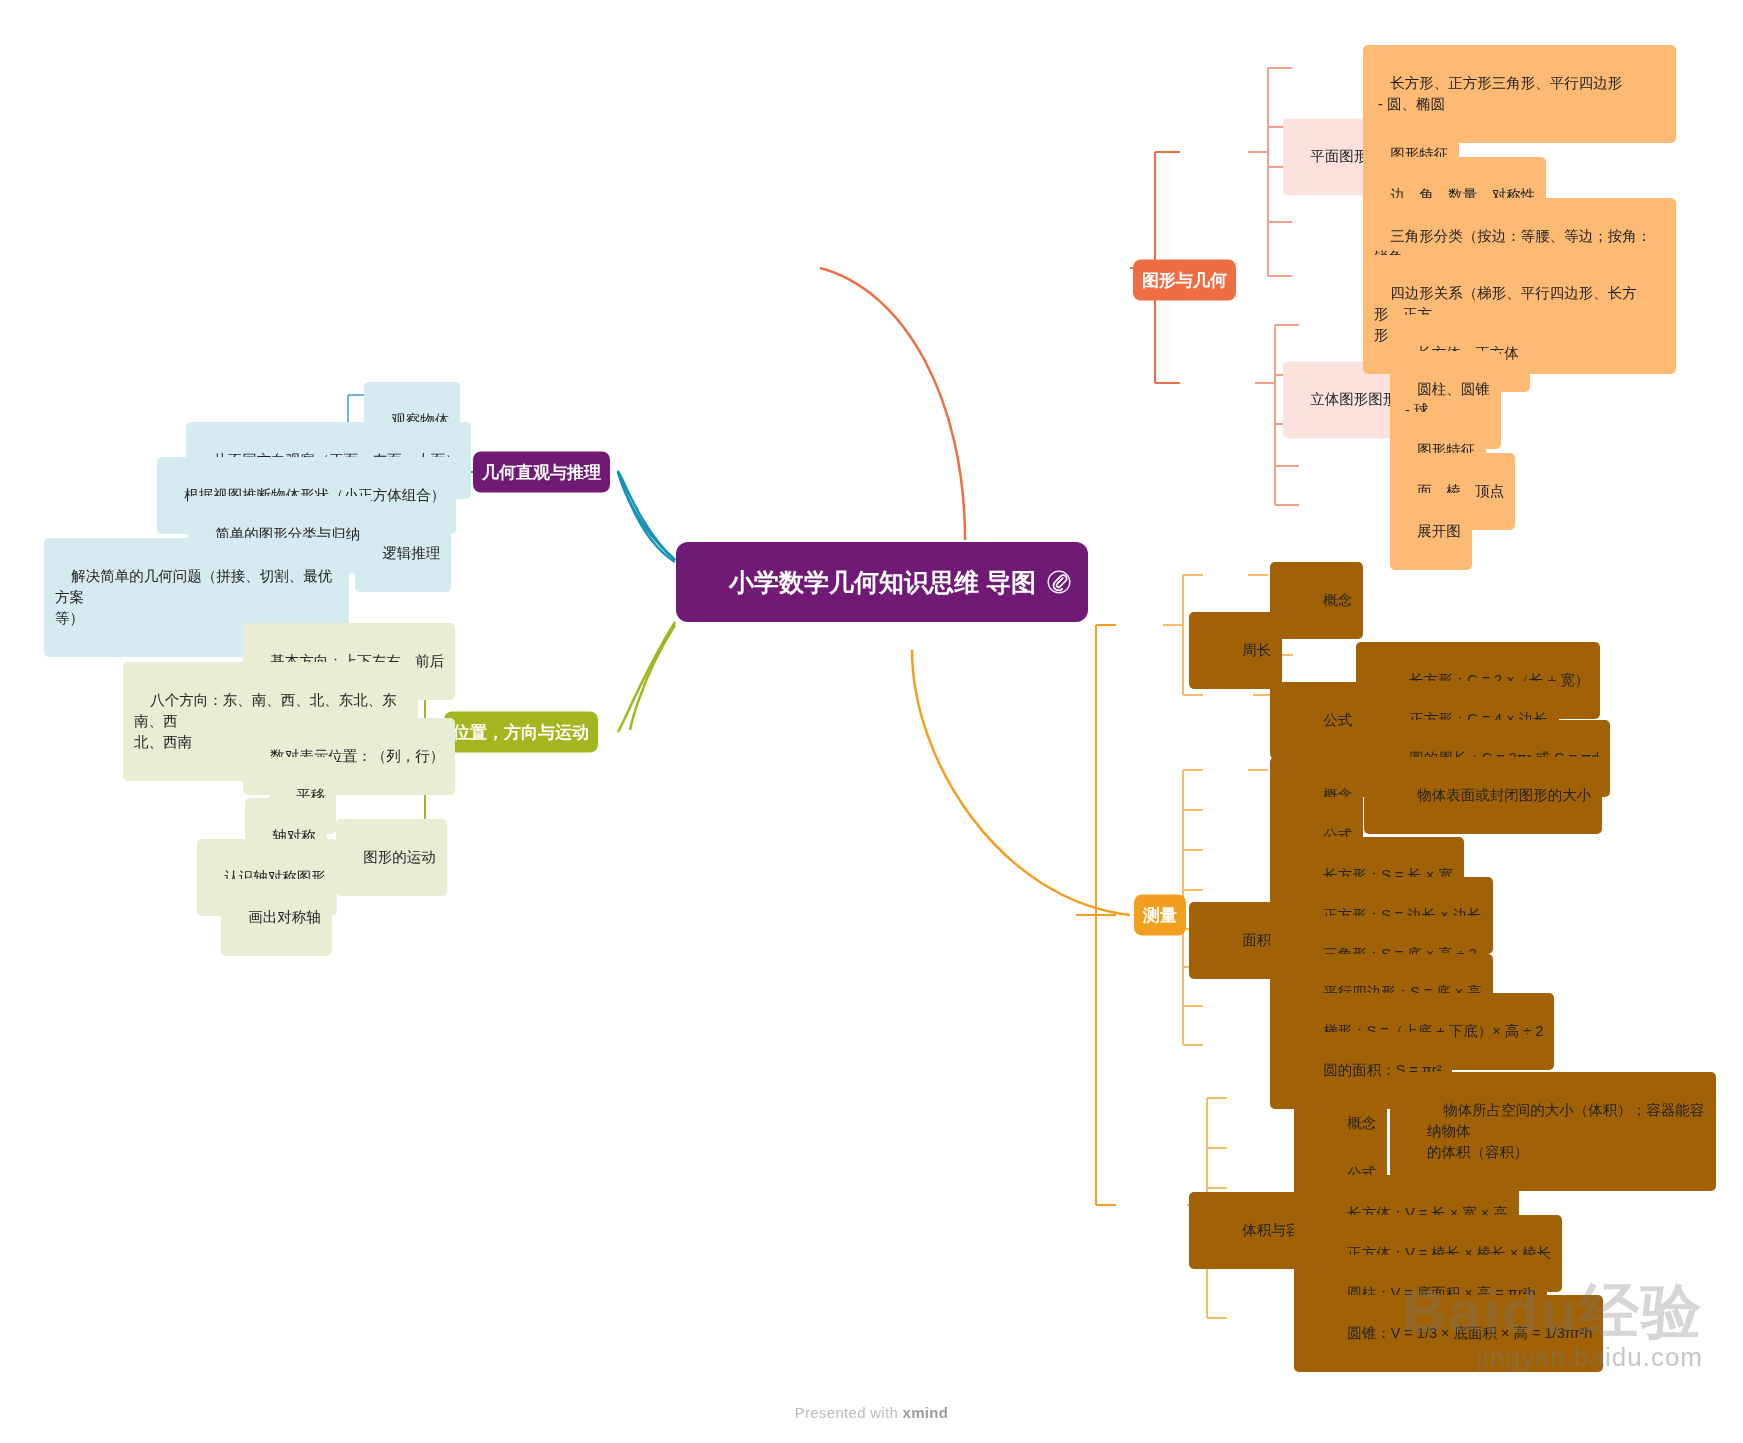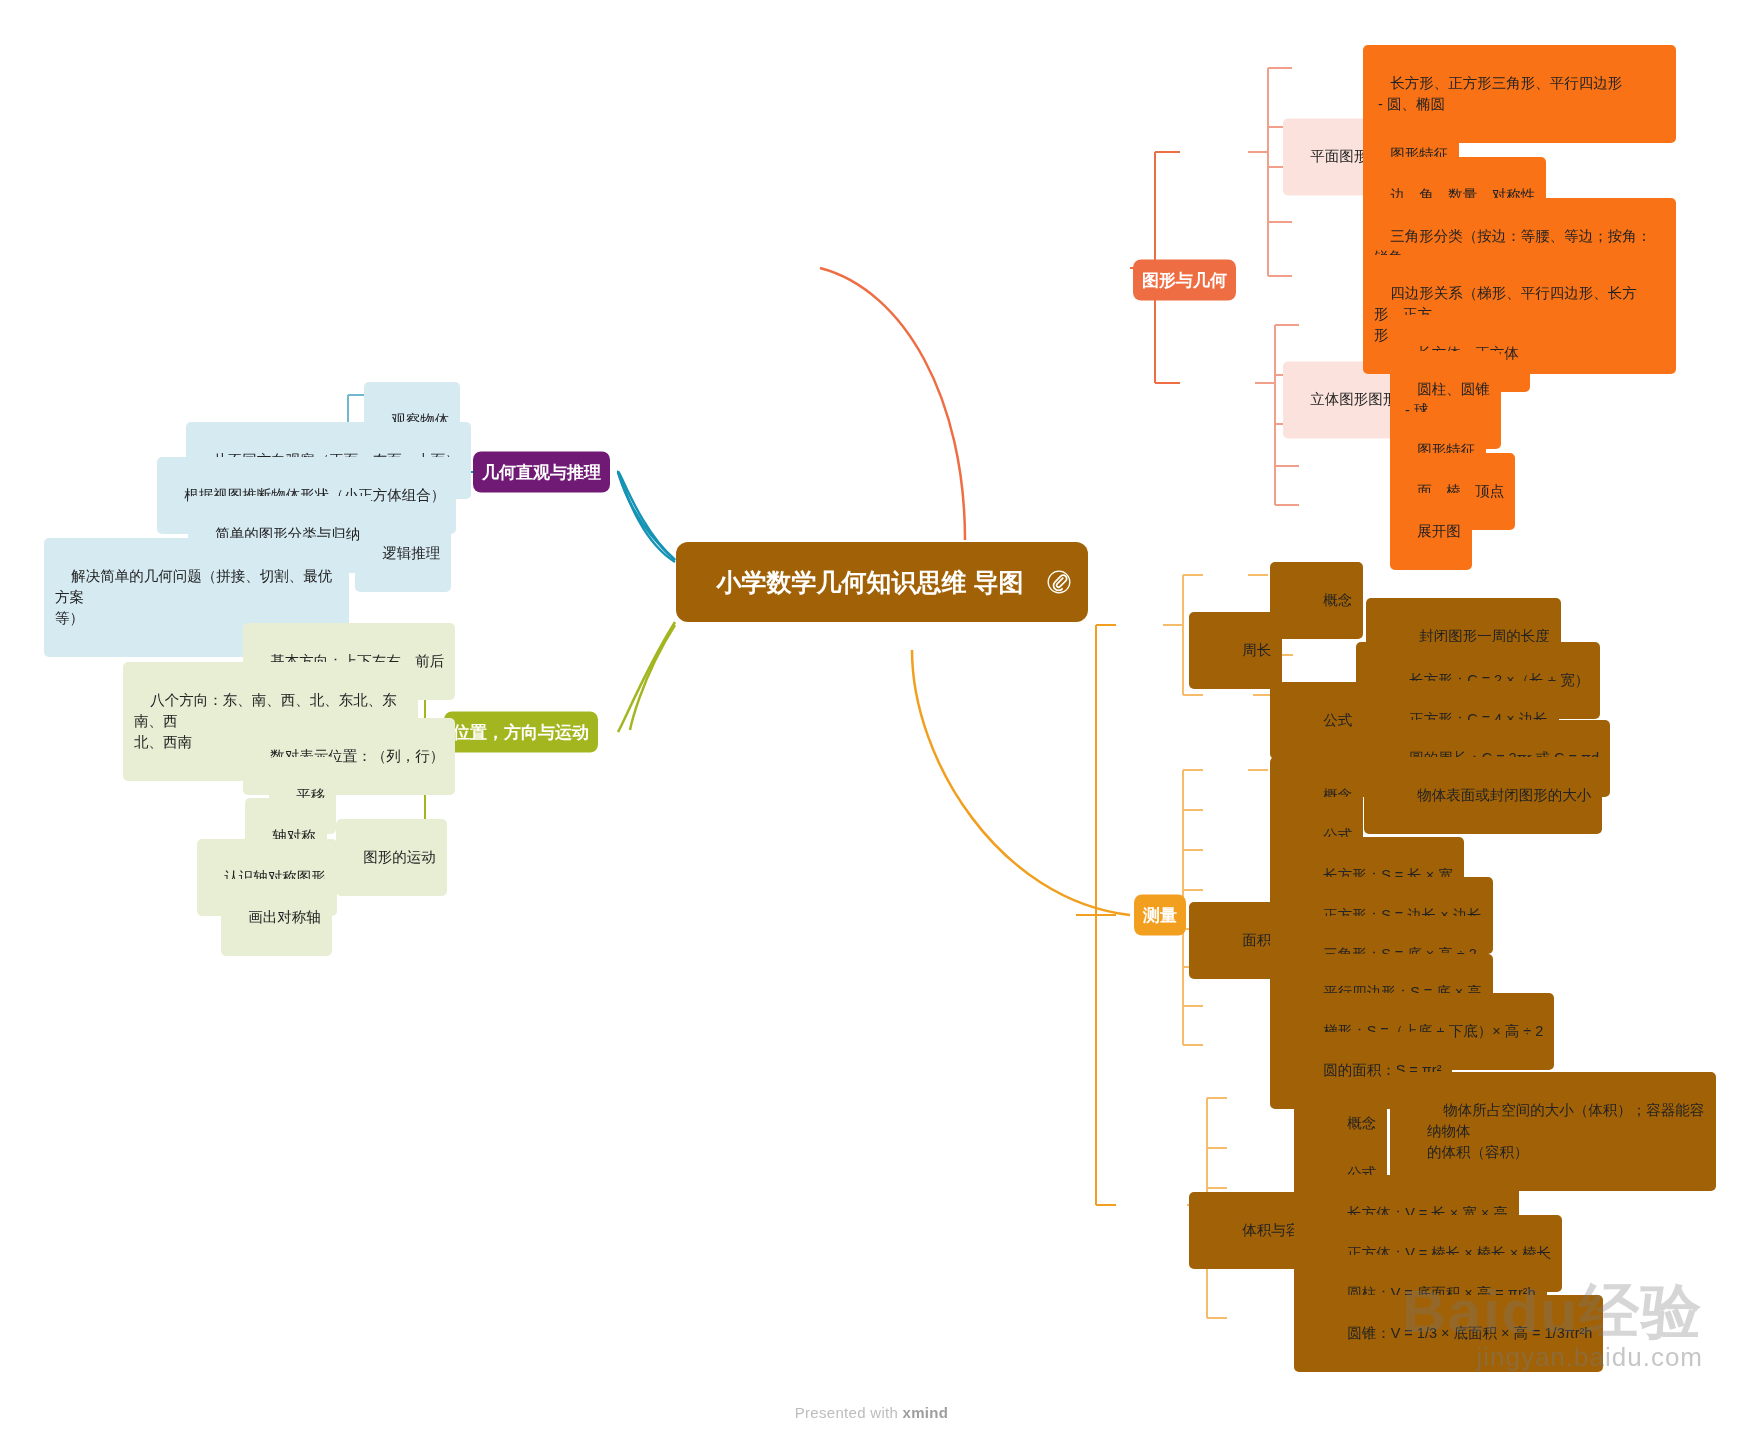--- a/index.html
+++ b/index.html
@@ -9,42 +9,42 @@
   .node{position:absolute;box-sizing:border-box;}
   .leaf{
     border-radius:5px;
     padding:7px 11px;
     font-size:14.5px;
     line-height:1.45;
     color:#222;
     white-space:pre-wrap;
   }
   .root{
-    background:#a16207;
+    background:#701a75;
     color:#ffffff;
     border-radius:12px;
     font-size:25px;
     font-weight:bold;
     line-height:1.45;
     padding:22px 52px 22px 28px;
-    text-align:center;
+    text-align:right;
   }
   .branch{
     border-radius:8px;
     color:#ffffff;
     font-weight:bold;
     font-size:17px;
     padding:9px 9px;
   }
   .b-orange{background:#ef6d43;}
   .b-teal{background:#701a75;}
   .b-green{background:#a3b61f;}
   .b-amber{background:#f29f1f;}
   .l-pink{background:#fbe2dc;}
-  .l-pink2{background:#f97316;}
+  .l-pink2{background:#fdba74;}
   .l-blue{background:#d6eaf2;}
   .l-green{background:#e8eed4;}
   .l-amber{background:#a16207;padding-left:37px;}
   .clip{
     position:absolute;
     width:30px;height:30px;
     right:14px;top:50%;
     transform:translateY(-50%);
     display:flex;align-items:center;justify-content:center;
   }
@@ -294,23 +294,20 @@
   <div class="node branch b-amber" style="left:1134px;top:915px;transform:translateY(-50%);">
     <span>测量</span>
   </div>
 
   <div class="node leaf l-amber" style="left:1189px;top:612px;">
     <span>周长</span>
   </div>
   <div class="node leaf l-amber" style="left:1270px;top:562px;">
     <span>概念</span>
   </div>
-  <div class="node leaf l-amber" style="left:1366px;top:598px;">
-    <span>封闭图形一周的长度</span>
-  </div>
   <div class="node leaf l-amber" style="left:1270px;top:682px;">
     <span>公式</span>
   </div>
   <div class="node leaf l-amber" style="left:1356px;top:642px;">
     <span>长方形：C = 2 ×（长 + 宽）</span>
   </div>
   <div class="node leaf l-amber" style="left:1356px;top:681px;">
     <span>正方形：C = 4 × 边长</span>
   </div>
   <div class="node leaf l-amber" style="left:1356px;top:720px;">

